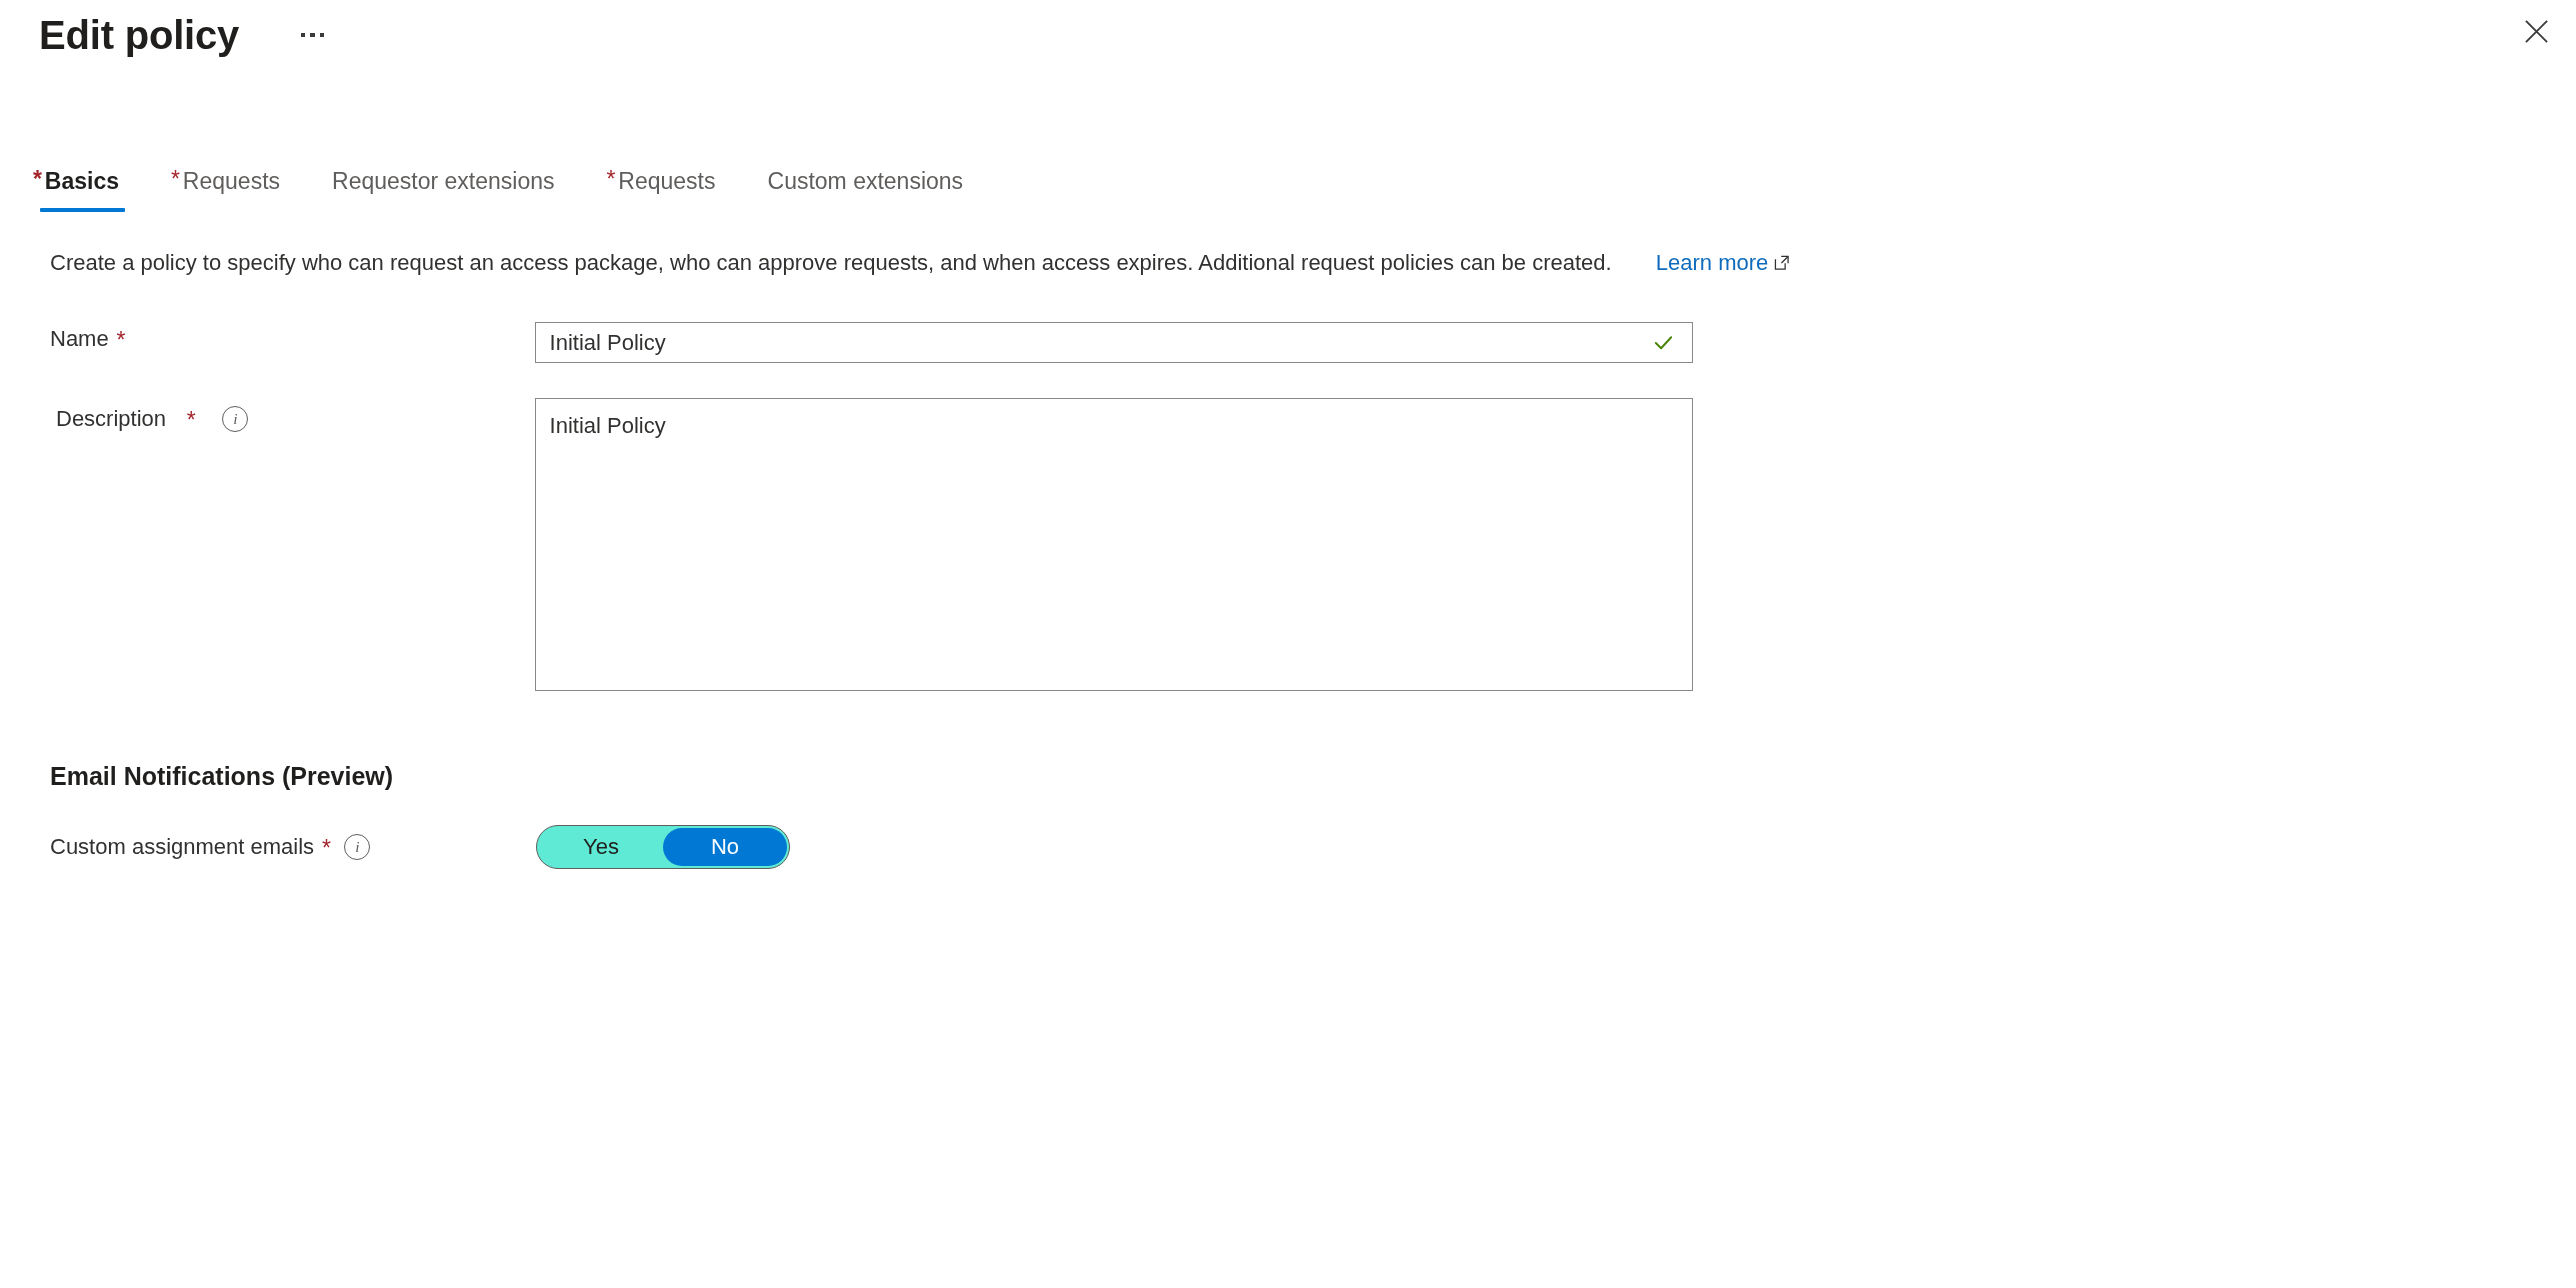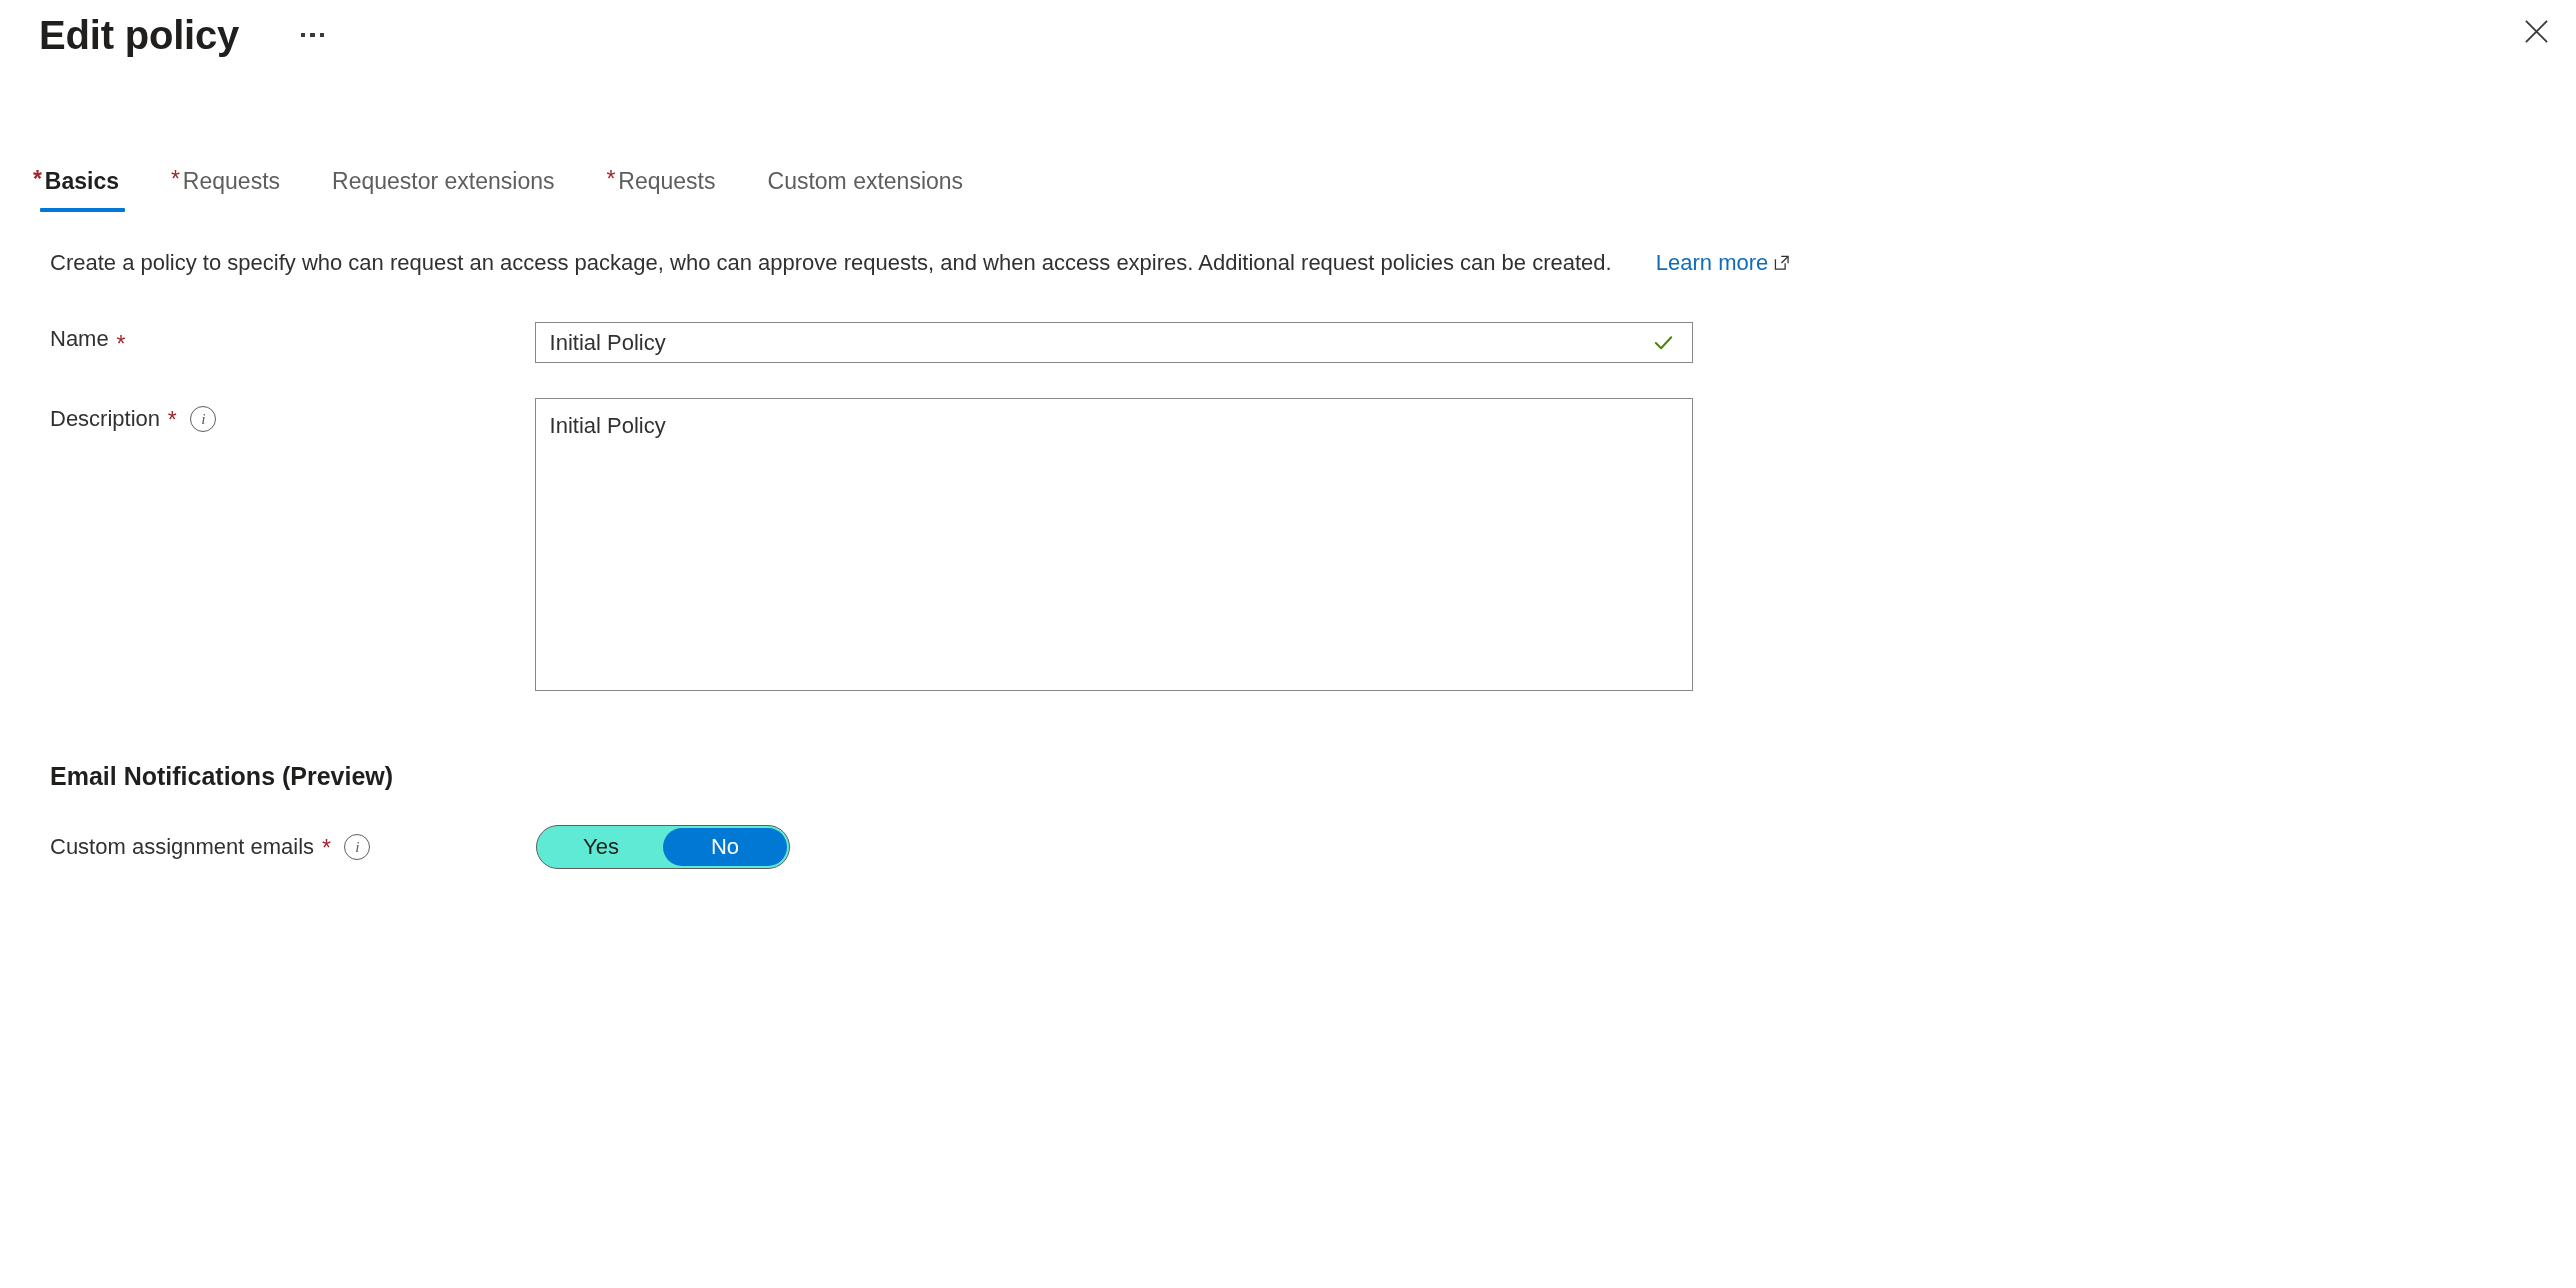--- a/index.html
+++ b/index.html
@@ -293,35 +293,35 @@
 
 <div class="intro">
   <span>Create a policy to specify who can request an access package, who can approve requests, and when access expires. Additional request policies can be created.</span>
   <a><span>Learn more</span></a><span class="ext-icon"><svg width="17.5" height="17.5" viewBox="0 0 18 18" aria-hidden="true">
         <path d="M2.5 5.5 L2.5 15.5 L12.5 15.5 L12.5 9.5" stroke="#323130" stroke-width="1.3" fill="none"></path>
         <path d="M8.5 2.5 L15.5 2.5 L15.5 9.5" stroke="#323130" stroke-width="1.3" fill="none"></path>
         <path d="M15.5 2.5 L8.7 9.3" stroke="#323130" stroke-width="1.3" fill="none"></path>
       </svg></span>
 </div>
 
-<div class="field-label" style="left:50px; top:323px;align-items:flex-end;">
+<div class="field-label" style="left:50px; top:323px;">
   <span>Name</span>
   <span class="req">*</span>
 </div>
 
 <div class="text-input">
   <span class="value" placeholder="">Initial Policy</span>
   <span class="valid-check">
     <svg width="23" height="23" viewBox="0 0 24 24" aria-hidden="true">
       <path d="M4 12.5 L9.5 18 L20 6.5" stroke="#498205" stroke-width="2" fill="none" stroke-linecap="round" stroke-linejoin="round"></path>
     </svg>
   </span>
 </div>
 
-<div class="field-label" style="left:50px; top:403px;">
+<div class="field-label" style="left:56px; top:403px;gap:13px;">
   <span>Description</span>
   <span class="req">*</span>
   <span class="info-icon">i</span>
 </div>
 
 <div class="textarea"><span placeholder="">Initial Policy</span></div>
 
 <div class="section-heading">Email Notifications (Preview)</div>
 
 <div class="field-label" style="left:50px; top:831px;">

